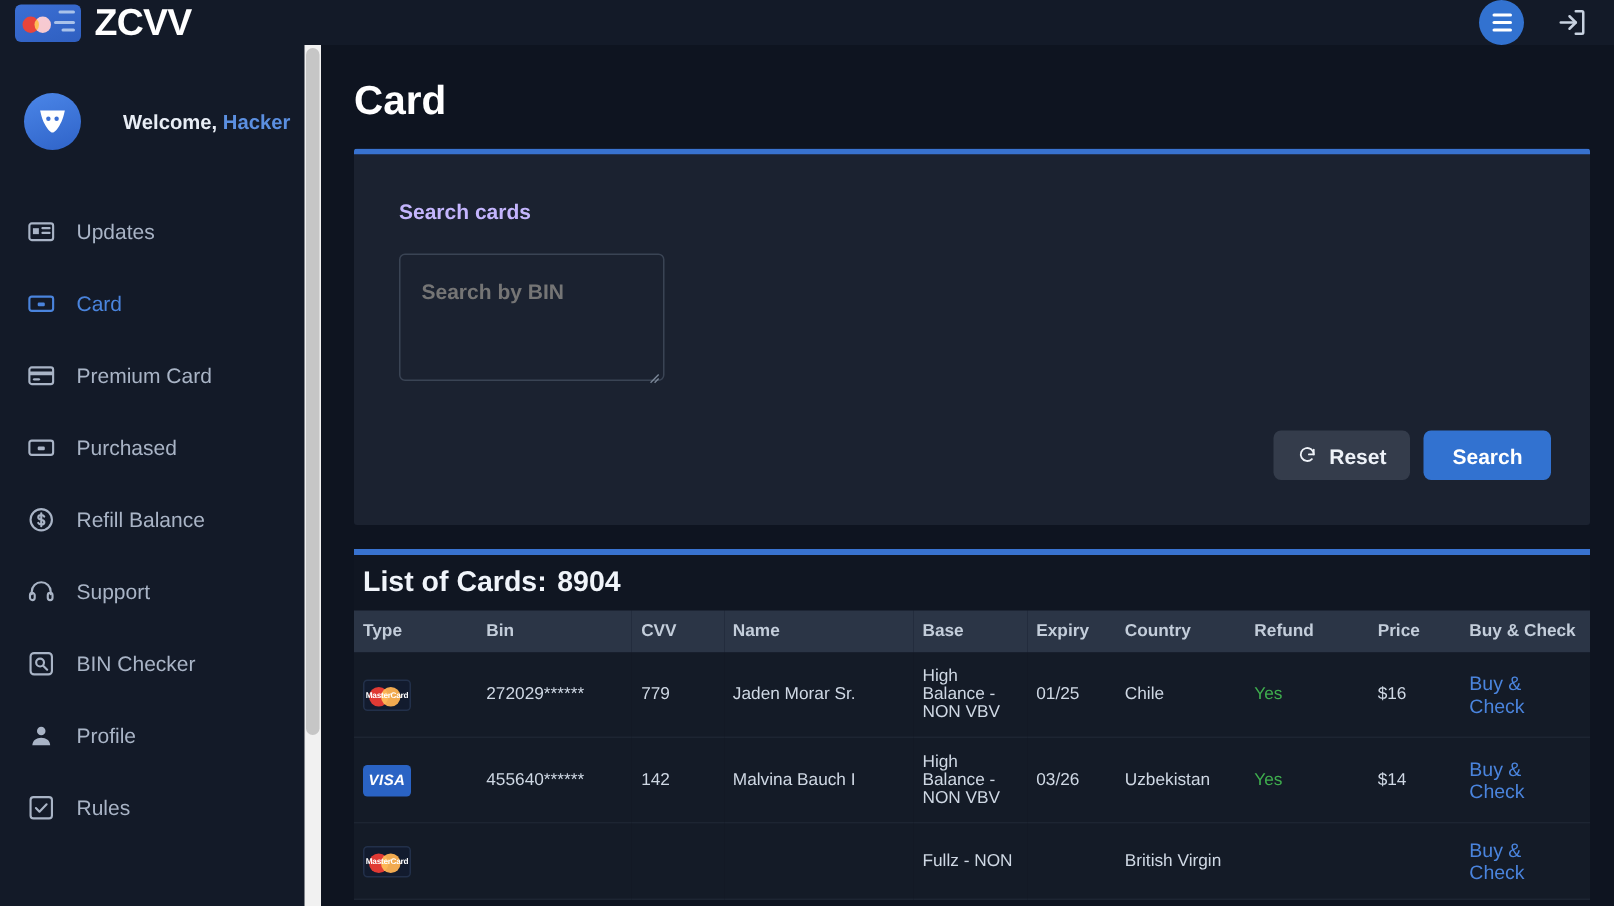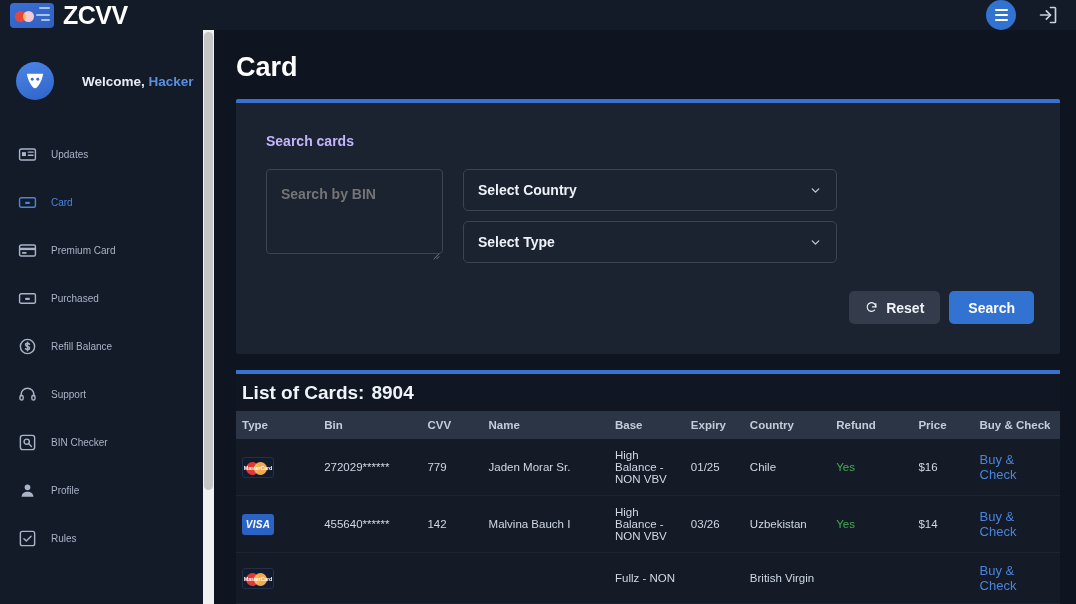--- a/index.html
+++ b/index.html
@@ -55,21 +55,21 @@
     background: linear-gradient(160deg, #4b86e8 0%, #2f63c8 100%);
     display: flex; align-items: center; justify-content: center; flex: none;
   }
   .welcome-text { font-size: 13.5px; font-weight: bold; color: #e8edf5; white-space: nowrap; }
   .welcome-text .hk { color: #5b8fe0; }
 
   .nav { margin-top: 26px; }
   .nav-item {
     display: flex; align-items: center; gap: 14px;
     height: 48px; padding-left: 18px; cursor: pointer;
-    color: #a9b4c6; font-size: 10px; text-decoration: none;
+    color: #a9b4c6; font-size: 14px; text-decoration: none;
   }
   .nav-item.active { color: #4a84dd; }
   .nav-ico { width: 19px; height: 19px; flex: none; display: flex; align-items: center; justify-content: center; }
   .nav-label { white-space: nowrap; }
 
   
   .scrollbar {
     position: absolute; top: 30px; left: 203px; width: 11px; height: 574px;
     background: #f1f1f1;
   }
@@ -308,34 +308,20 @@
       <div class="panel-title">Search cards</div>
 
       <div class="form-row">
         <div class="bin-wrap">
           <textarea class="bin-area" placeholder="Search by BIN" style=""></textarea>
           <svg class="resize-grip" viewBox="0 0 10 10" stroke="#7b8798" stroke-width="1">
             <path d="M9 3L3 9M9 6L6 9"></path>
           </svg>
         </div>
 
-        <div class="selects">
-          <div class="sel">
-            <span>Select Country</span>
-            <svg class="chev" viewBox="0 0 24 24" fill="none" stroke="#dde4ee" stroke-width="2.5" stroke-linecap="round" stroke-linejoin="round">
-                <path d="M6 9l6 6 6-6"></path>
-              </svg>
-          </div>
-          <div class="sel">
-            <span>Select Type</span>
-            <svg class="chev" viewBox="0 0 24 24" fill="none" stroke="#dde4ee" stroke-width="2.5" stroke-linecap="round" stroke-linejoin="round">
-                <path d="M6 9l6 6 6-6"></path>
-              </svg>
-          </div>
-        </div>
       </div>
 
       <div class="btn-row">
         <button class="btn btn-reset">
           <svg width="13" height="13" viewBox="0 0 24 24" fill="none" stroke="#eef2f8" stroke-width="2.2" stroke-linecap="round" stroke-linejoin="round">
             <path d="M20 11a8 8 0 1 0-2.3 5.7"></path>
               <path d="M20 5v6h-6"></path>
           </svg>
           <span>Reset</span>
         </button>

